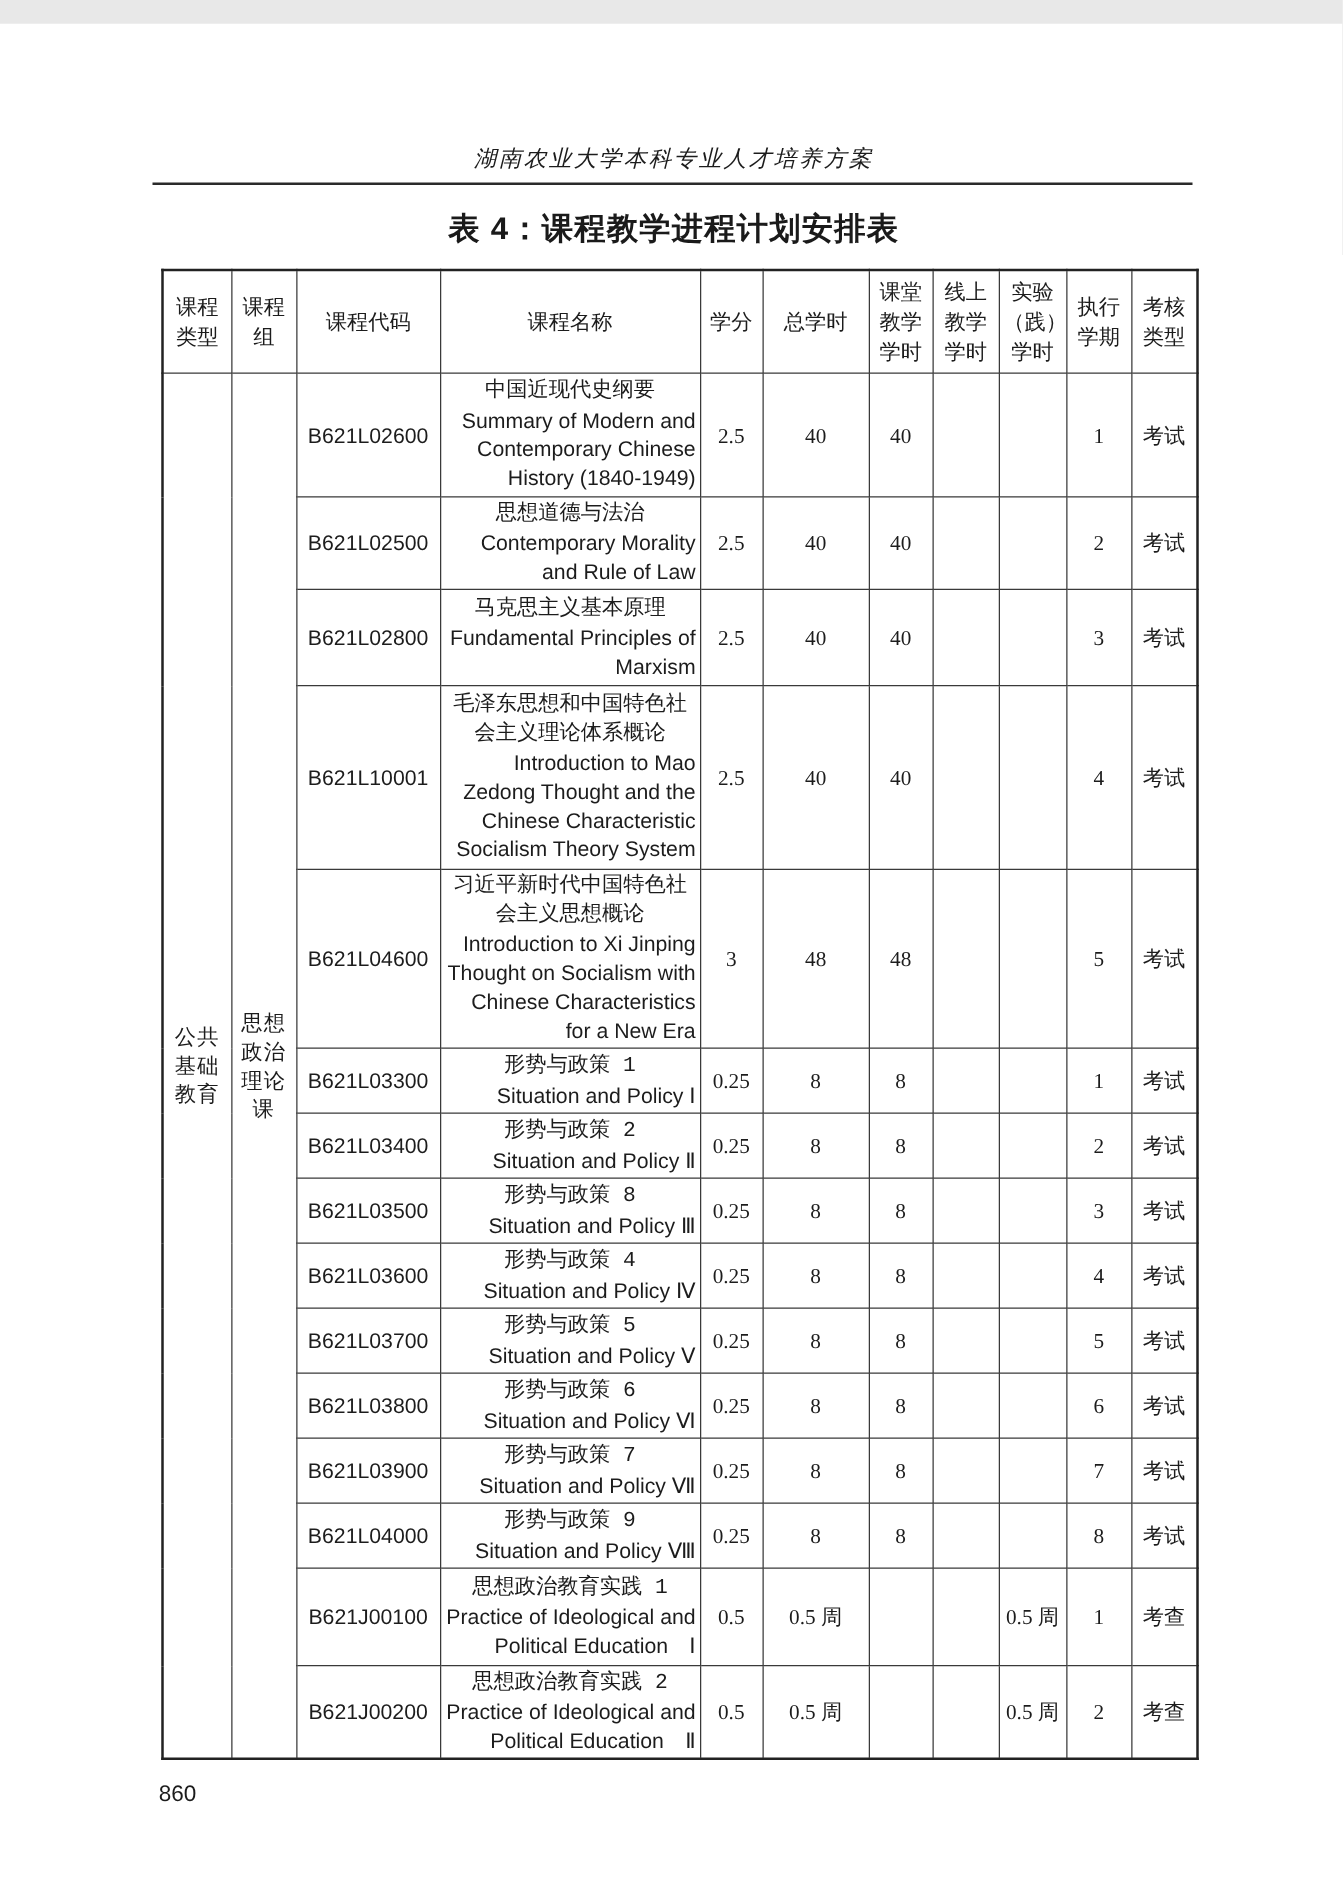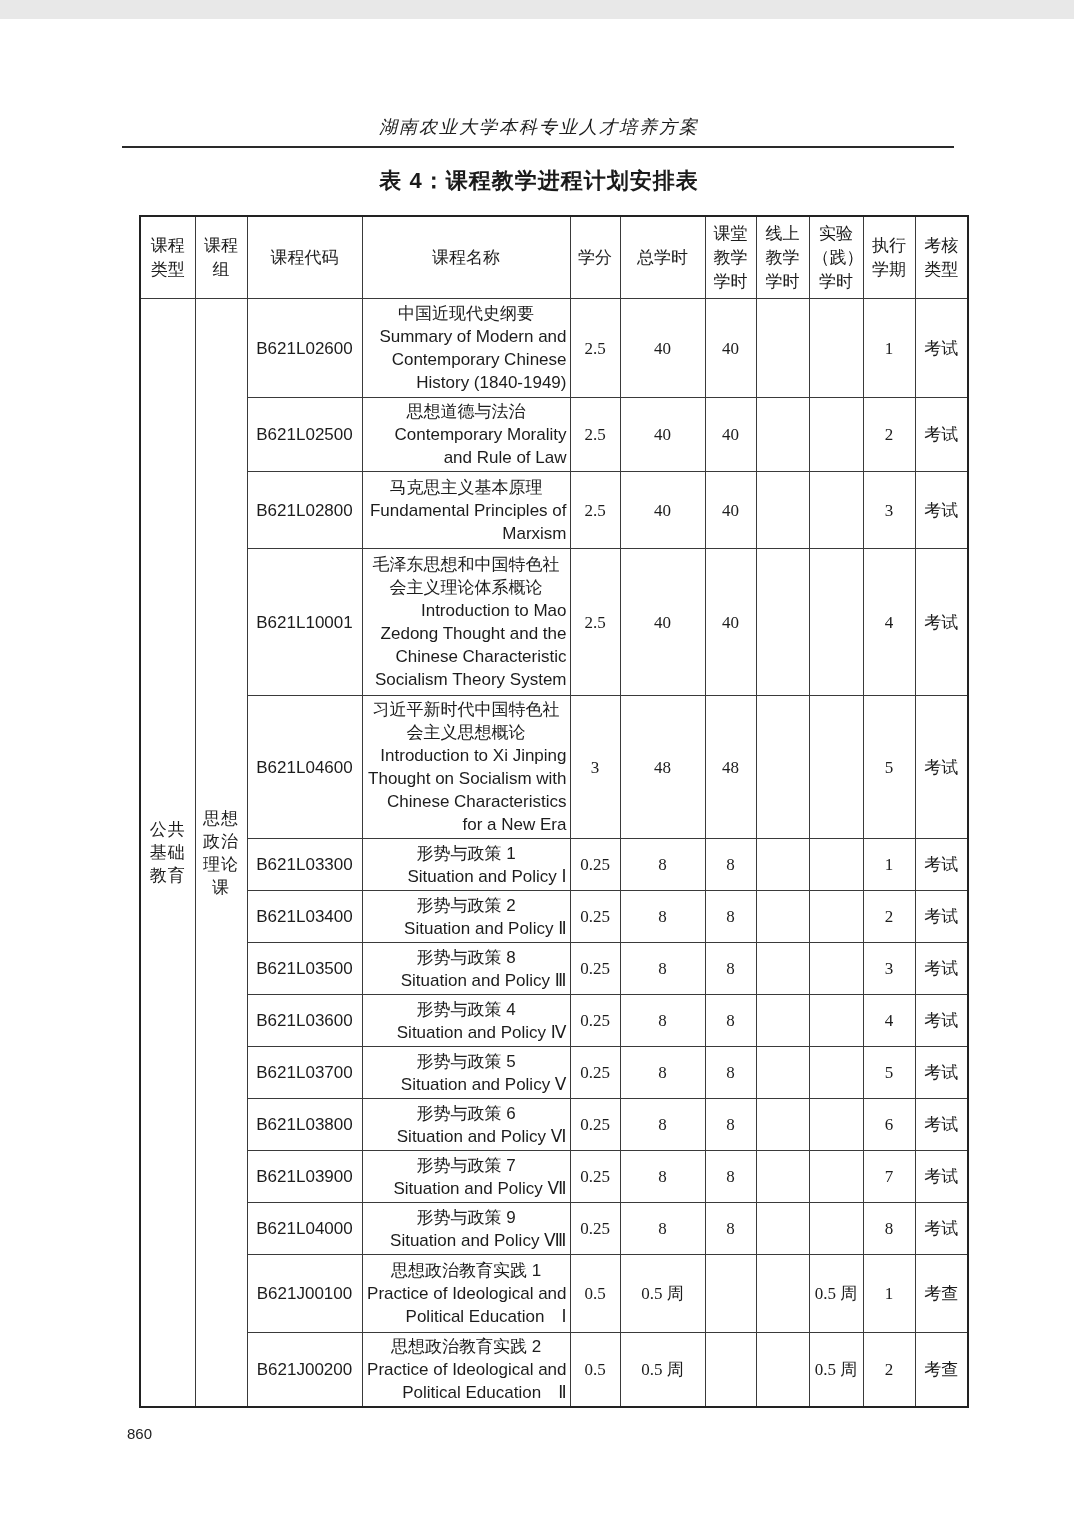--- a/index.html
+++ b/index.html
@@ -23,26 +23,26 @@
   }
   .header-rule{
     position:absolute;top:127px;left:122px;width:832px;height:2px;
     background:#2a2a2a;
   }
   .doc-title{
     position:absolute;top:147px;left:125px;width:828px;
     text-align:center;
     font-family:"Liberation Sans","DejaVu Sans",sans-serif;
     font-weight:600;
-    font-size:22px;
+    font-size:25px;
     color:#1a1a1a;
     letter-spacing:1px;
   }
   table.schedule{
-    position:absolute;top:196px;left:139px;
+    position:absolute;top:196px;left:129px;
     width:828px;
     border-collapse:collapse;
     table-layout:fixed;
     border:2px solid #222;
   }
   table.schedule th, table.schedule td{
     border:1px solid #3a3a3a;
     text-align:center;
     vertical-align:middle;
     padding:2px 3px;
@@ -61,37 +61,37 @@
     font-family:"Liberation Serif","DejaVu Serif",serif;
     line-height:28px;
     letter-spacing:1px;
   }
   td.code{
     font-family:"Liberation Sans","DejaVu Sans",sans-serif;
     font-size:17px;
   }
   td.name .zh{
     display:block;
-    font-family:Liberation Sans, sans-serif;
+    font-family:Liberation Mono, monospace;
   }
   td.name .en{
     display:block;
     font-family:"Liberation Sans","DejaVu Sans",sans-serif;
     text-align:right;
   }
   td.num{
     font-family:"Liberation Serif","DejaVu Serif",serif;
   }
   td.assess{
     font-family:"Liberation Serif","DejaVu Serif",serif;
   }
   .page-number{
     position:absolute;top:1406px;left:127px;
     font-family:"Liberation Sans","DejaVu Sans",sans-serif;
-    font-size:15px;
+    font-size:18px;
     color:#1c1c1c;
   }
 </style>
 </head>
 <body>
 
 <div class="page">
 
   <div class="doc-header">湖南农业大学本科专业人才培养方案</div>
 

